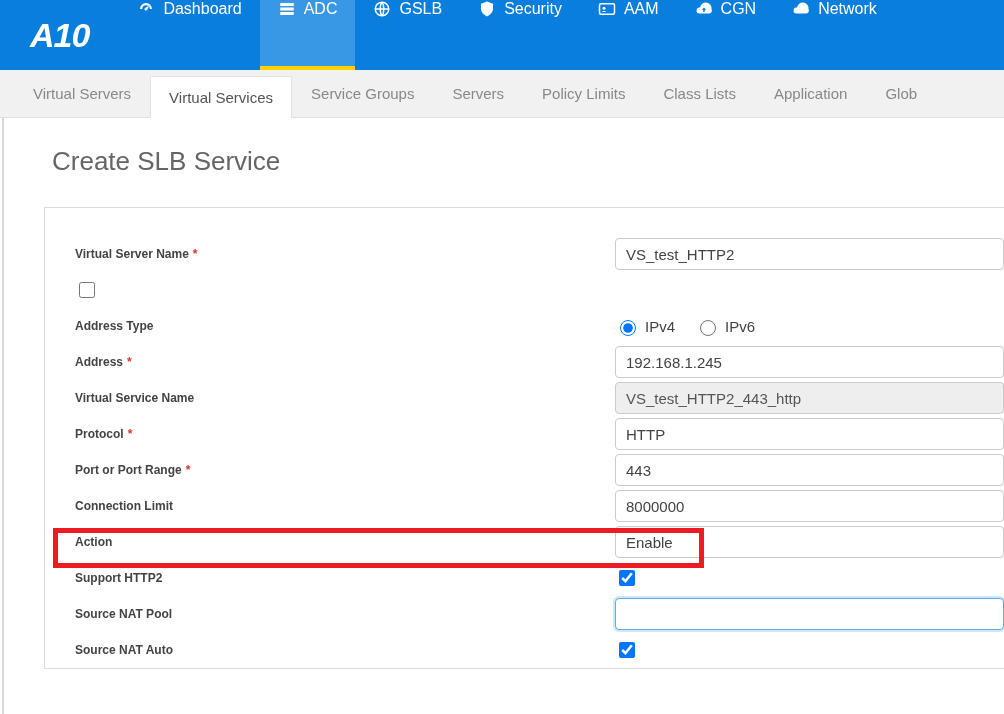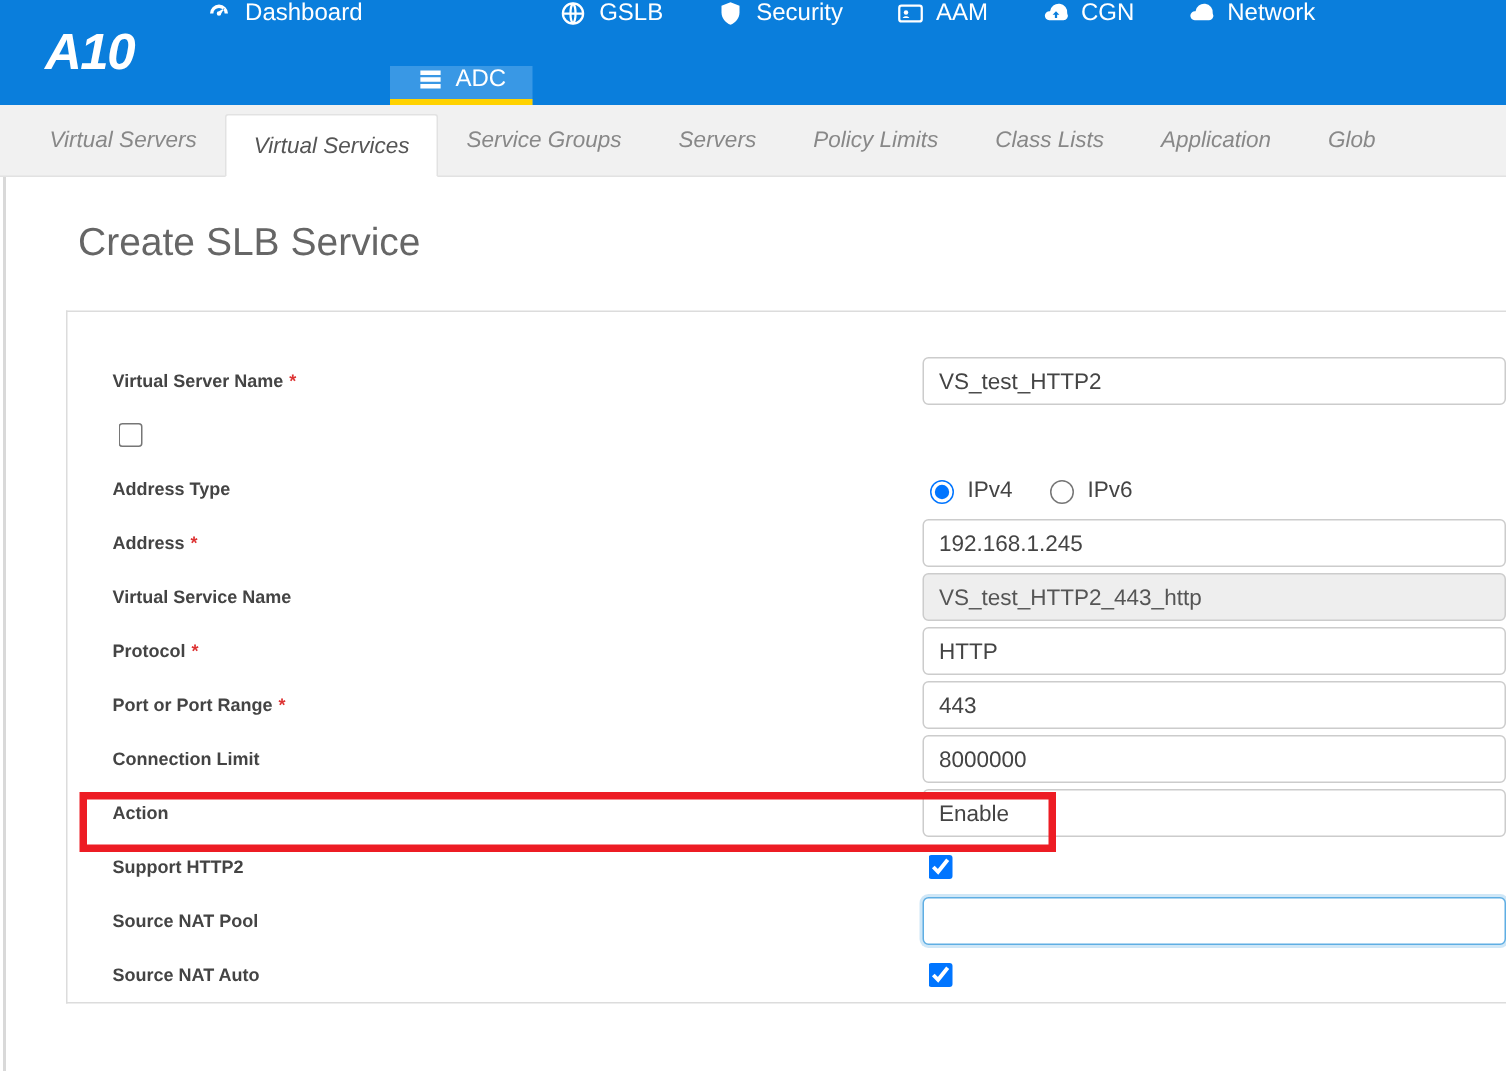--- a/index.html
+++ b/index.html
@@ -31,21 +31,20 @@
     align-items: flex-start;
     padding: 0 18px;
     color: #fff;
     font-size: 16px;
     cursor: pointer;
     gap: 8px;
     position: relative;
   }
   .nav-item.active {
     background: #3998e5;
-    margin-top: 44px;
   }
   .nav-item.active::after {
     content: "";
     position: absolute;
     left: 0; right: 0; bottom: 0;
     height: 4px;
     background: #ffd200;
   }
   .nav-icon {
     width: 18px; height: 18px;
@@ -57,21 +56,20 @@
 
   
   .subtabs {
     display:flex;
     align-items: stretch;
     background: #f1f1f1;
     border-bottom: 1px solid #e2e2e2;
     height: 48px;
     padding: 0 14px;
     gap: 0;
-    font-style: italic;
   }
   .subtab {
     display:flex;
     align-items:center;
     padding: 0 18px;
     color: #888;
     font-size: 15px;
     cursor:pointer;
     border: 1px solid transparent;
     background: transparent;

